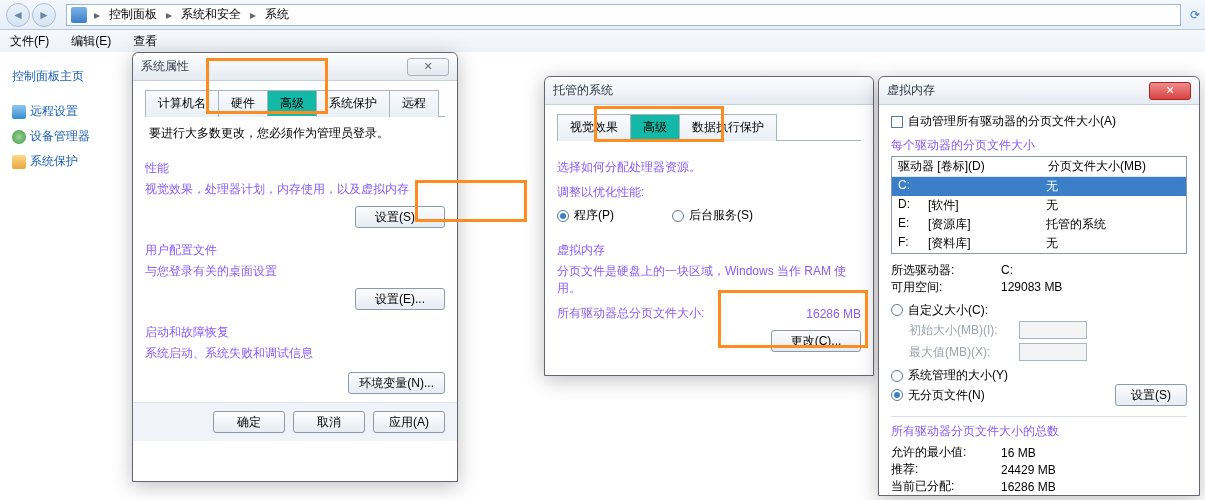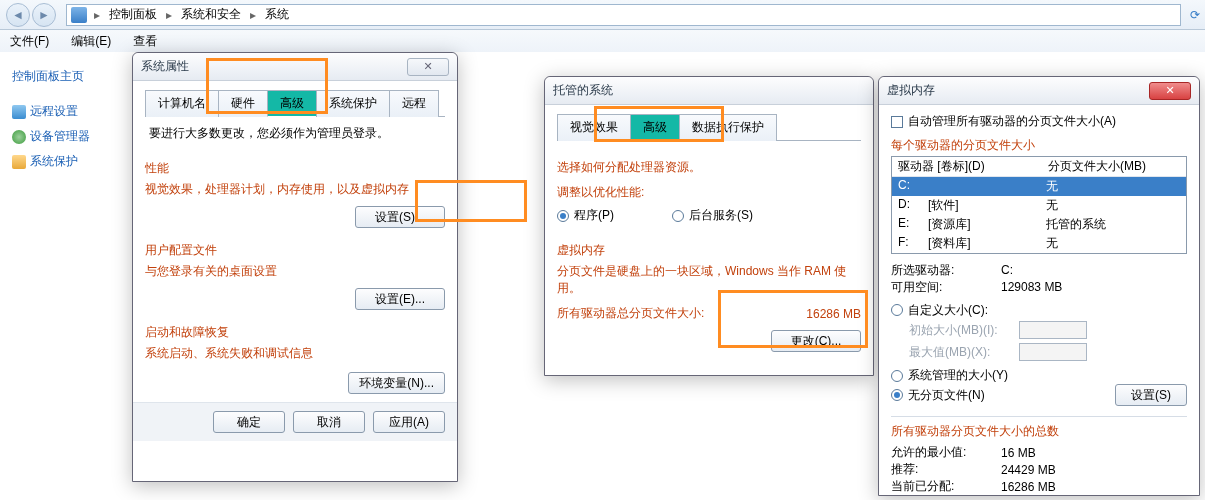--- a/index.html
+++ b/index.html
@@ -59,21 +59,21 @@
 
 .listbox { border: 1px solid #8a9aac; background: #fff; font-family: "SimSun", monospace; }
 .listrow { display: flex; padding: 1px 0; }
 .listrow.sel { background: #3a7fc8; color: #fff; }
 .listrow .col { padding: 0 6px; white-space: pre; }
 
 
 .txt { width: 68px; height: 18px; border: 1px solid #aab6c4; background: #f4f4f4; }
 
 .row { display: flex; align-items: center; }
-.lbl { color: #c2410c; }
+.lbl { color: #8b5cf6; }
 .disabled { color: #9aa4b0; }
 
 
 .hl { position: absolute; border: 3px solid #ff8c21; pointer-events: none; }
 
 </style>
 </head>
 <body>
 
 <div class="explorer-top">

